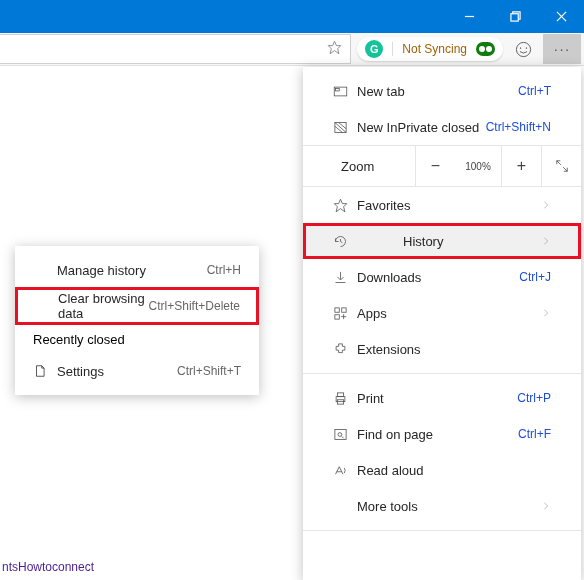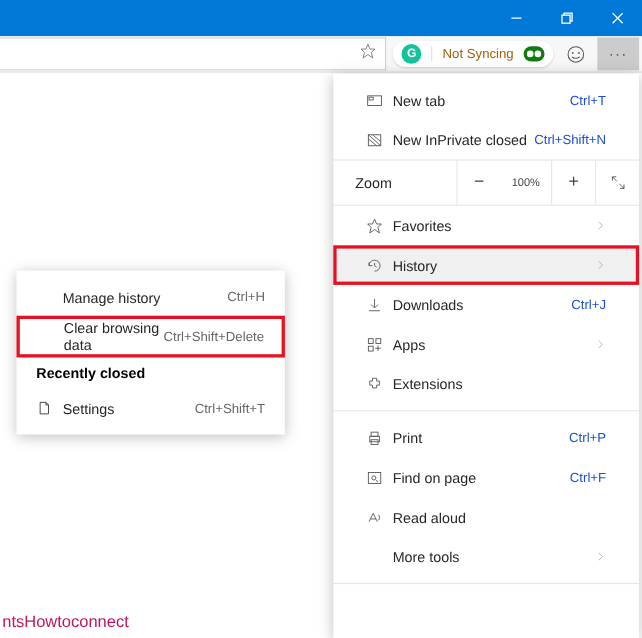--- a/index.html
+++ b/index.html
@@ -18,34 +18,34 @@
   .xb { width:19px; height:14px; border-radius:7px; background:#107c10; position:relative; }
   .xb:before { content:""; position:absolute; width:6px; height:6px; border-radius:50%; background:#fff; top:4px; left:3px; }
   .xb:after { content:""; position:absolute; width:6px; height:6px; border-radius:50%; background:#fff; top:4px; right:3px; }
   .more-btn { width: 38px; height: 30px; background: #ccc; display: flex; align-items: center; justify-content: center; font-size: 14px; letter-spacing: 1px; color:#555; }
   .menu { position: absolute; right: 3px; top: 67px; width: 278px; background:#fff; box-shadow: 0 2px 12px rgba(0,0,0,0.25); padding-top: 6px; padding-bottom: 8px; }
   .mi { display: flex; align-items: center; height: 36px; padding: 0 30px; font-size: 13px; color: #262626; position: relative; }
   .mi .ic { width: 24px; display:flex; align-items:center; justify-content:flex-start; color:#555; }
   .mi .lbl { flex:1; }
   .mi .sc { font-size: 12px; color: #1d4ed8; }
   .mi .chev { color:#888; }
-  .mi.highlight { background:#f0f0f0; outline: 3px solid #e81123; outline-offset:-3px; }
+  .mi.highlight { background:#f0f0f0; outline: 3px solid #e81123; outline-offset:-3px;gap:46px; }
   .div { height:1px; background:#e5e5e5; margin: 6px 0; }
   .zoom { display:flex; align-items:center; height: 42px; border-top:1px solid #e5e5e5; border-bottom:1px solid #e5e5e5; }
-  .zoom .zl { flex:1; padding-left:20px; font-size:13px; color:#262626; }
+  .zoom .zl { flex:1; padding-left:38px; font-size:13px; color:#262626; }
   .zoom .zb { width:40px; height:100%; display:flex; align-items:center; justify-content:center; border-left:1px solid #e5e5e5; font-size:16px; color:#444; }
   .zoom .zv { width:46px; text-align:center; font-size:10px; }
   .submenu { position:absolute; left:15px; top:246px; width:244px; background:#fff; box-shadow:0 2px 12px rgba(0,0,0,0.25); padding: 6px 0; }
   .smi { display:flex; align-items:center; height:36px; padding: 0 18px; font-size:13px; color:#262626; }
   .smi .ic { width:24px; display:flex; align-items:center; justify-content:flex-start; }
   .smi .lbl { flex:1; }
   .smi .sc { font-size:12px; color:#666; }
   .smi.boxed { outline: 3px solid #e81123; outline-offset:-2px; margin: 0 1px; }
-  .sm-head { font-weight:700; font-size:13px; padding: 8px 18px 6px; }
-  .foot-txt { position:absolute; bottom:6px; left:2px; font-size:15px; color:#be185d; }
+  .sm-head { font-weight:400; font-size:13px; padding: 8px 18px 6px; }
+  .foot-txt { position:absolute; bottom:6px; left:2px; font-size:12px; color:#4c1d95; }
   svg { stroke: currentColor; fill: none; stroke-width: 1.3; }
 </style>
 </head>
 <body>
 
 <div class="titlebar">
   <div class="ctrl">
       <svg viewBox="0 0 12 12">
         <line x1="1" y1="6" x2="11" y2="6"></line>
       </svg>

